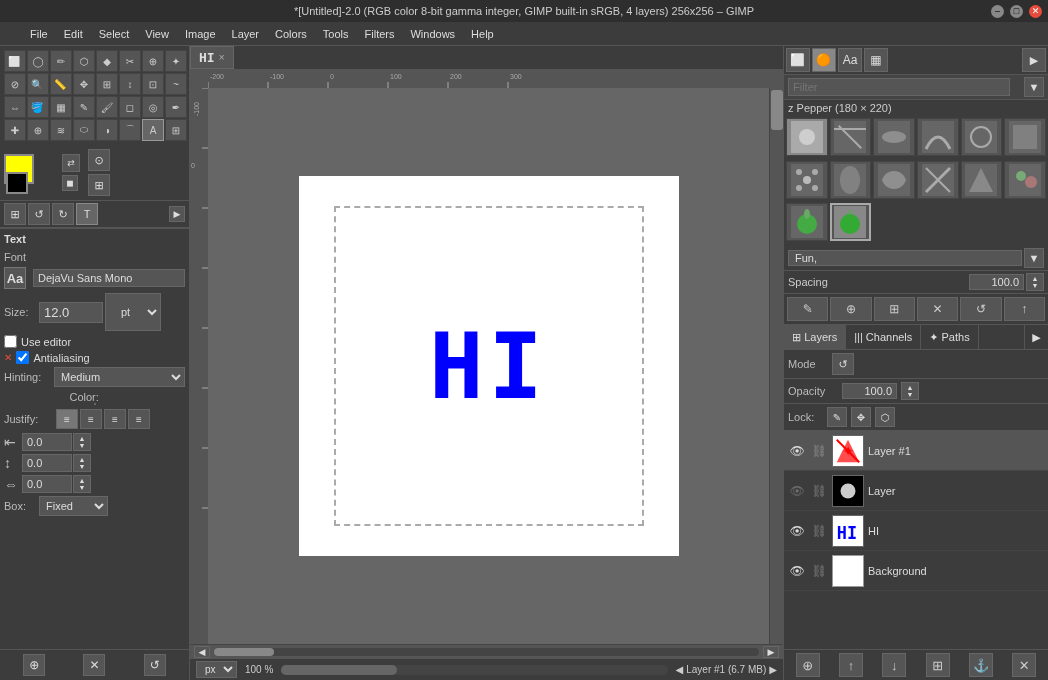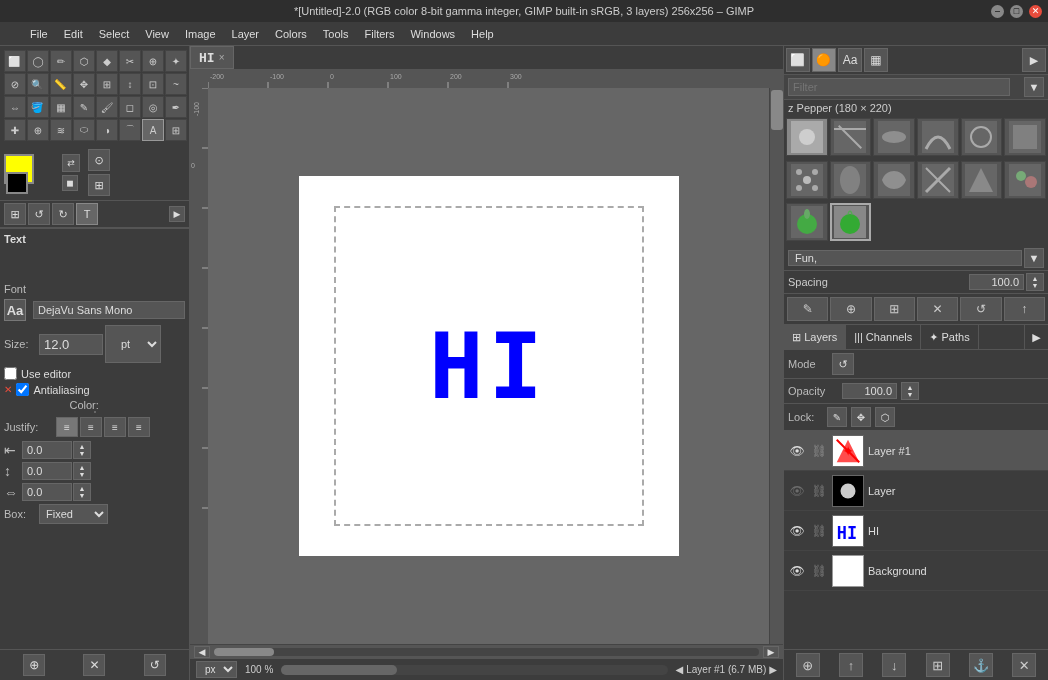--- a/index.html
+++ b/index.html
@@ -29,21 +29,21 @@
 
     
     .color-area { padding: 4px; display: flex; align-items: center; gap: 4px; }
     .color-fg { width: 30px; height: 30px; background: yellow; border: 2px solid #888; cursor: pointer; }
     .color-bg { width: 22px; height: 22px; background: #000; border: 2px solid #888; cursor: pointer; margin-left: -10px; margin-top: 8px; }
 
     
     .tool-options { padding: 4px; border-top: 1px solid #555; }
     .tool-options-header { display: flex; align-items: center; gap: 4px; margin-bottom: 6px; font-size: 11px; font-weight: bold; color: #ddd; }
     .tool-options-row { display: flex; align-items: center; margin-bottom: 4px; font-size: 11px; }
-    .tool-options-row label { width: 50px; color: #bbb; margin-top: 32px; }
+    .tool-options-row label { width: 50px; color: #bbb; }
     .font-sample { width: 22px; height: 22px; background: #555; border: 1px solid #777; display: flex; align-items: center; justify-content: center; font-size: 13px; font-weight: bold; margin-right: 4px; }
     .font-name { flex: 1; background: #555; border: 1px solid #666; color: #ddd; padding: 2px 4px; font-size: 11px; }
     .size-row { display: flex; align-items: center; margin-bottom: 4px; }
     .size-row label { width: 35px; color: #bbb; font-size: 11px; }
     .size-input { width: 64px; background: #555; border: 1px solid #666; color: #ddd; padding: 2px 4px; font-size: 13px; }
     .unit-select { background: #555; border: 1px solid #666; color: #ddd; padding: 11px; font-size: 11px; margin-left: 2px; }
     .checkbox-row { display: flex; align-items: center; margin-bottom: 3px; gap: 4px; font-size: 11px; }
     .hinting-row { display: flex; align-items: center; margin-bottom: 4px; font-size: 11px; }
     .hinting-row label { width: 50px; color: #bbb; }
     .hinting-select { flex: 1; background: #555; border: 1px solid #666; color: #ddd; padding: 2px; font-size: 11px; }
@@ -153,21 +153,21 @@
     
     .thumb-layer1 { background: white; position: relative; }
     .thumb-layer1::after { content: '✦'; color: red; position: absolute; top: 50%; left: 50%; transform: translate(-50%,-50%); font-size: 14px; }
     .thumb-layer-hi { background: white; display: flex; align-items: center; justify-content: center; }
     .thumb-bg { background: white; }
   </style>
 </head>
 <body>
 
 <div class="title-bar">
-  <span>*[Untitled]-2.0 (RGB color 8-bit gamma integer, GIMP built-in sRGB, 3 layers) 256x256 – GIMP</span>
+  <span>*[Untitled]-2.0 (RGB color 8-bit gamma integer, GIMP built-in sRGB, 4 layers) 256x256 – GIMP</span>
   <div class="title-bar-buttons">
     <button class="title-btn min">–</button>
     <button class="title-btn max">□</button>
     <button class="title-btn close">✕</button>
   </div>
 </div>
 
 <div class="menu-bar">
   <span class="menu-item">File</span>
   <span class="menu-item">Edit</span>
@@ -274,20 +274,29 @@
         <input type="checkbox" style="">
         <span>Use editor</span>
       </div>
 
       <div class="checkbox-row">
         <span style="color:#e74c3c;font-size:10px;">✕</span>
         <input type="checkbox" checked="" style="">
         <span>Antialiasing</span>
       </div>
 
+      <div class="hinting-row">
+        <label>Hinting:</label>
+        <select class="hinting-select">
+          <option>Medium</option>
+          <option>None</option>
+          <option>Slight</option>
+          <option>Full</option>
+        </select>
+      </div>
 
       <div class="color-row">
         <label>Color:</label>
         <div class="color-preview"></div>
       </div>
 
       <div class="justify-row">
         <label>Justify:</label>
         <div class="justify-btn active">≡</div>
         <div class="justify-btn">≡</div>

